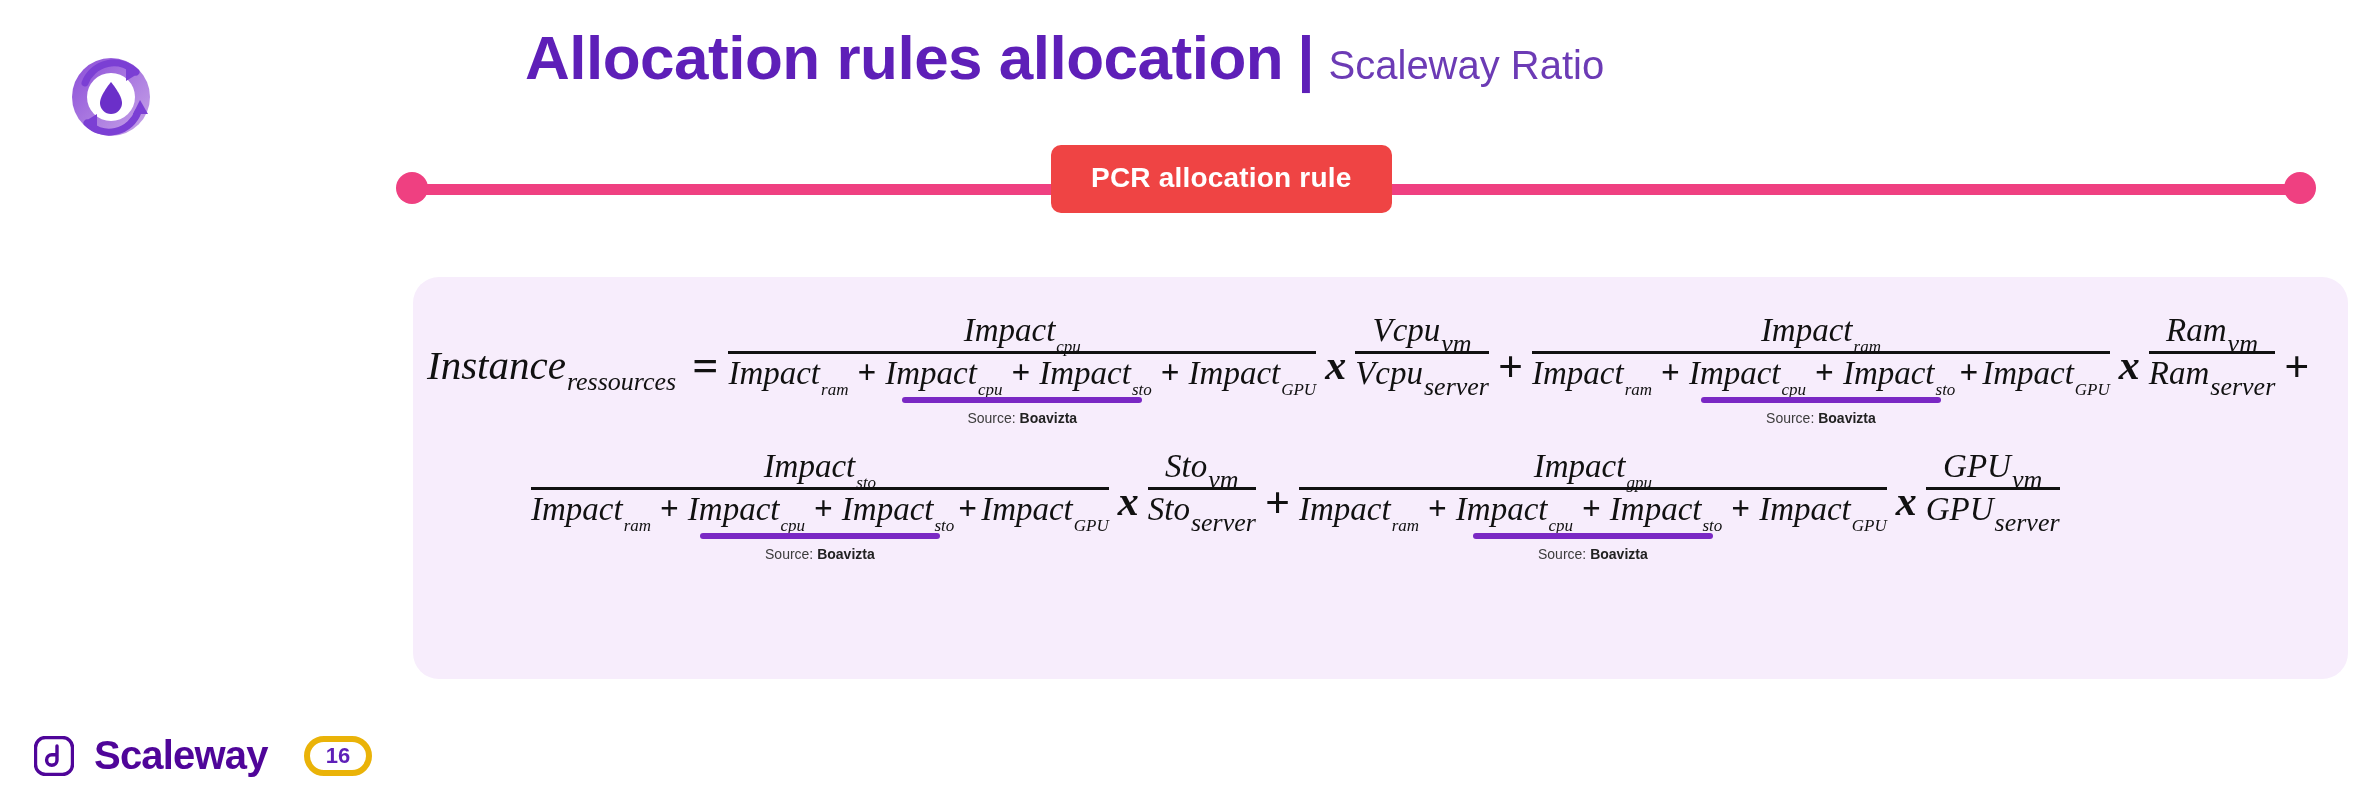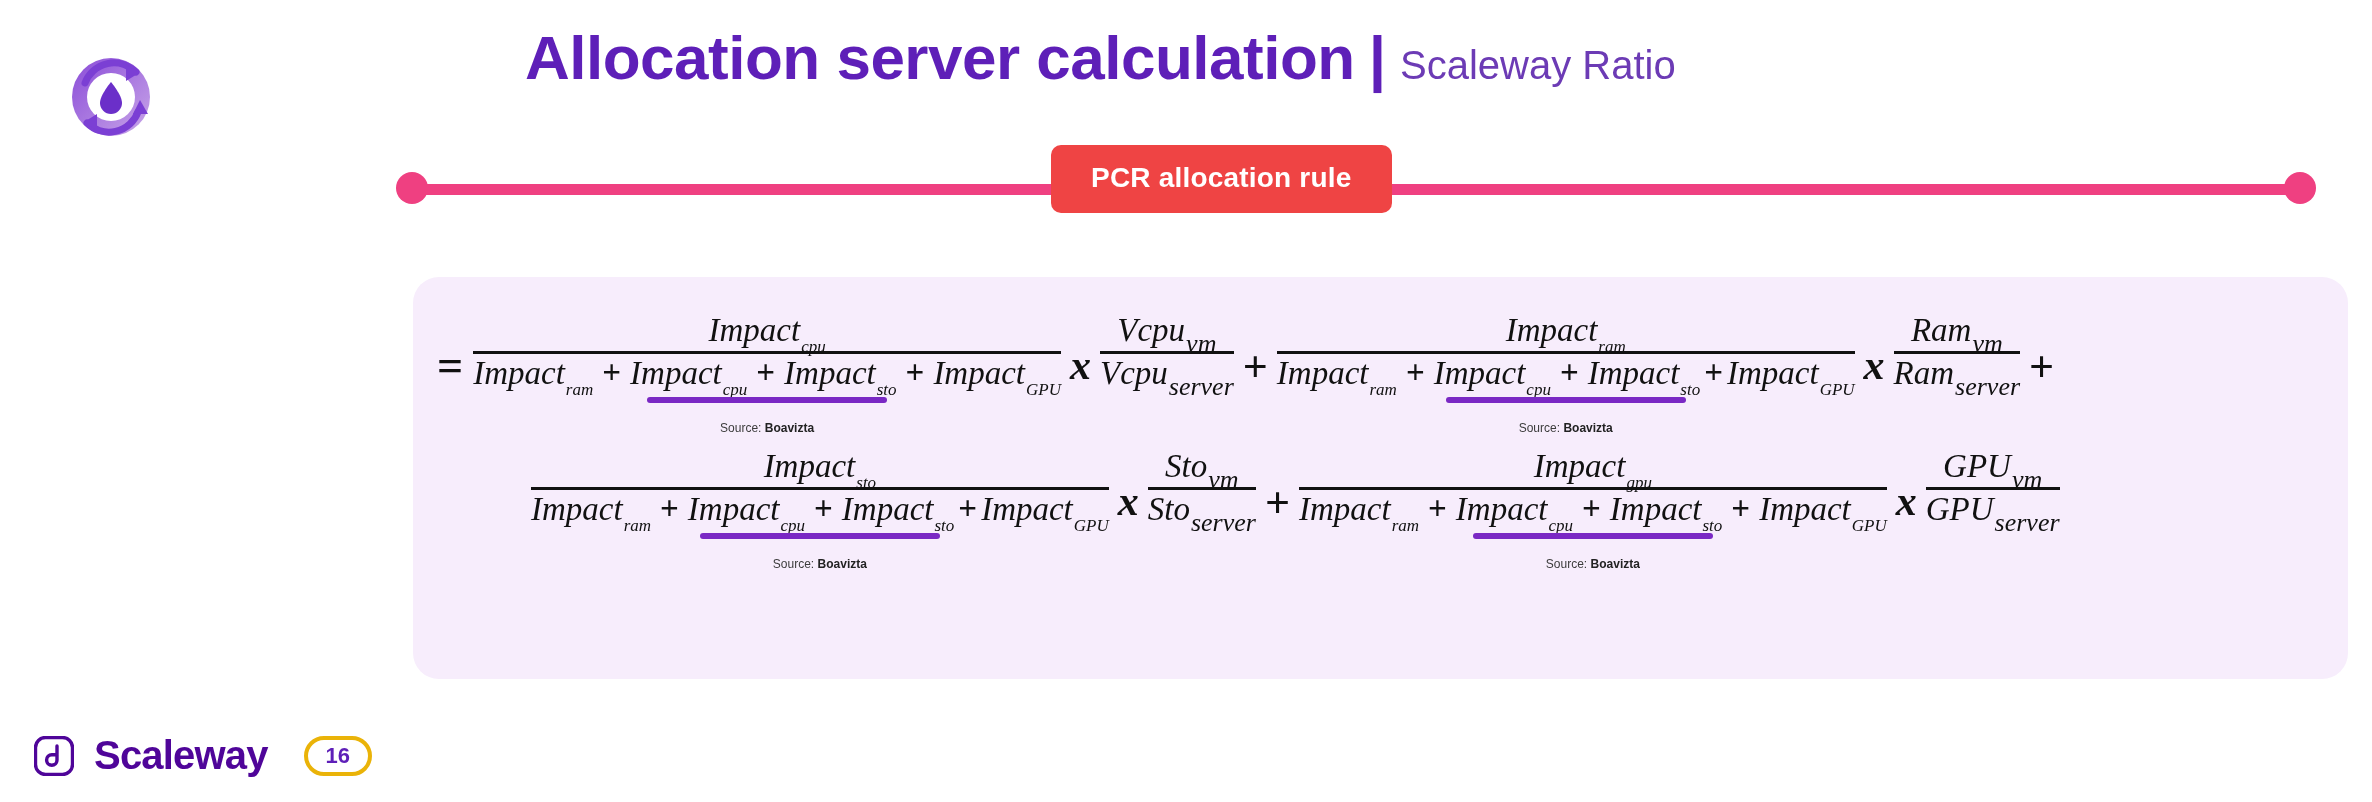--- a/index.html
+++ b/index.html
@@ -203,23 +203,23 @@
     align-items: center;
     font-family: "Liberation Sans", sans-serif;
     font-style: normal;
   }
   .source-bar {
     height: 6px;
     background: #7A28C4;
     border-radius: 3px;
   }
   .source-text {
-    font-size: 12px;
+    font-size: 14px;
     color: #3C3C3C;
-    margin-top: 18px;
+    margin-top: 7px;
     white-space: nowrap;
   }
   .source-text b { color: #222222; font-weight: 700; }
 
   
   .footer {
     position: absolute;
     left: 34px;
     bottom: 24px;
     display: flex;
@@ -230,21 +230,21 @@
   .scw-mark { width: 40px; height: 40px; }
   .scw-word {
     font-size: 40px;
     font-weight: 700;
     color: #4F0599;
     letter-spacing: -0.8px;
   }
   .page-badge {
     min-width: 68px;
     height: 40px;
-    border: 4px solid #eab308;
+    border: 6px solid #eab308;
     border-radius: 20px;
     display: flex;
     align-items: center;
     justify-content: center;
     color: #5E1FB8;
     font-size: 22px;
     font-weight: 700;
     padding: 0 16px;
   }
 </style>
@@ -264,36 +264,40 @@
     <path d="M59 40 C59 40 48 53 48 61 a11 11 0 0 0 22 0 C70 53 59 40 59 40 Z" fill="#6B2FC9"></path>
     <path d="M33 41 A31 31 0 0 1 84 30" fill="none" stroke="#7B3FD4" stroke-width="7" stroke-linecap="round"></path>
     <path d="M74 22 L87 31 L74 39 Z" fill="#7B3FD4"></path>
     <path d="M86 70 A31 31 0 0 1 35 81" fill="none" stroke="#7B3FD4" stroke-width="7" stroke-linecap="round"></path>
     <path d="M45 89 L32 80 L45 72 Z" fill="#7B3FD4"></path>
     <path d="M88 58 L96 72 L81 72 Z" fill="#7B3FD4"></path>
   </svg>
 </div>
 
 <div class="title-block">
-  <span class="title-main">Allocation server calculation</span>
+  <span class="title-main">Allocation rules allocation</span>
   <span class="title-pipe">|</span>
   <span class="title-sub">Scaleway Ratio</span>
 </div>
 
 <div class="rule-banner">
   <div class="rule-line"></div>
   <div class="rule-dot left"></div>
   <div class="rule-dot right"></div>
   <div class="rule-pill">PCR allocation rule</div>
 </div>
 
 <div class="formula-panel">
 
   <div class="formula-row row-1">
 
+    <span class="lhs">
+      <span>Instance</span>
+        <span class="sub">ressources</span>
+    </span>
 
     <span class="eq-sign">=</span>
 
     <span class="frac big">
       <span class="num">
         <span>Impact</span>
           <span class="sub">cpu</span>
       </span>
       <span class="bar"></span>
       <span class="den">

